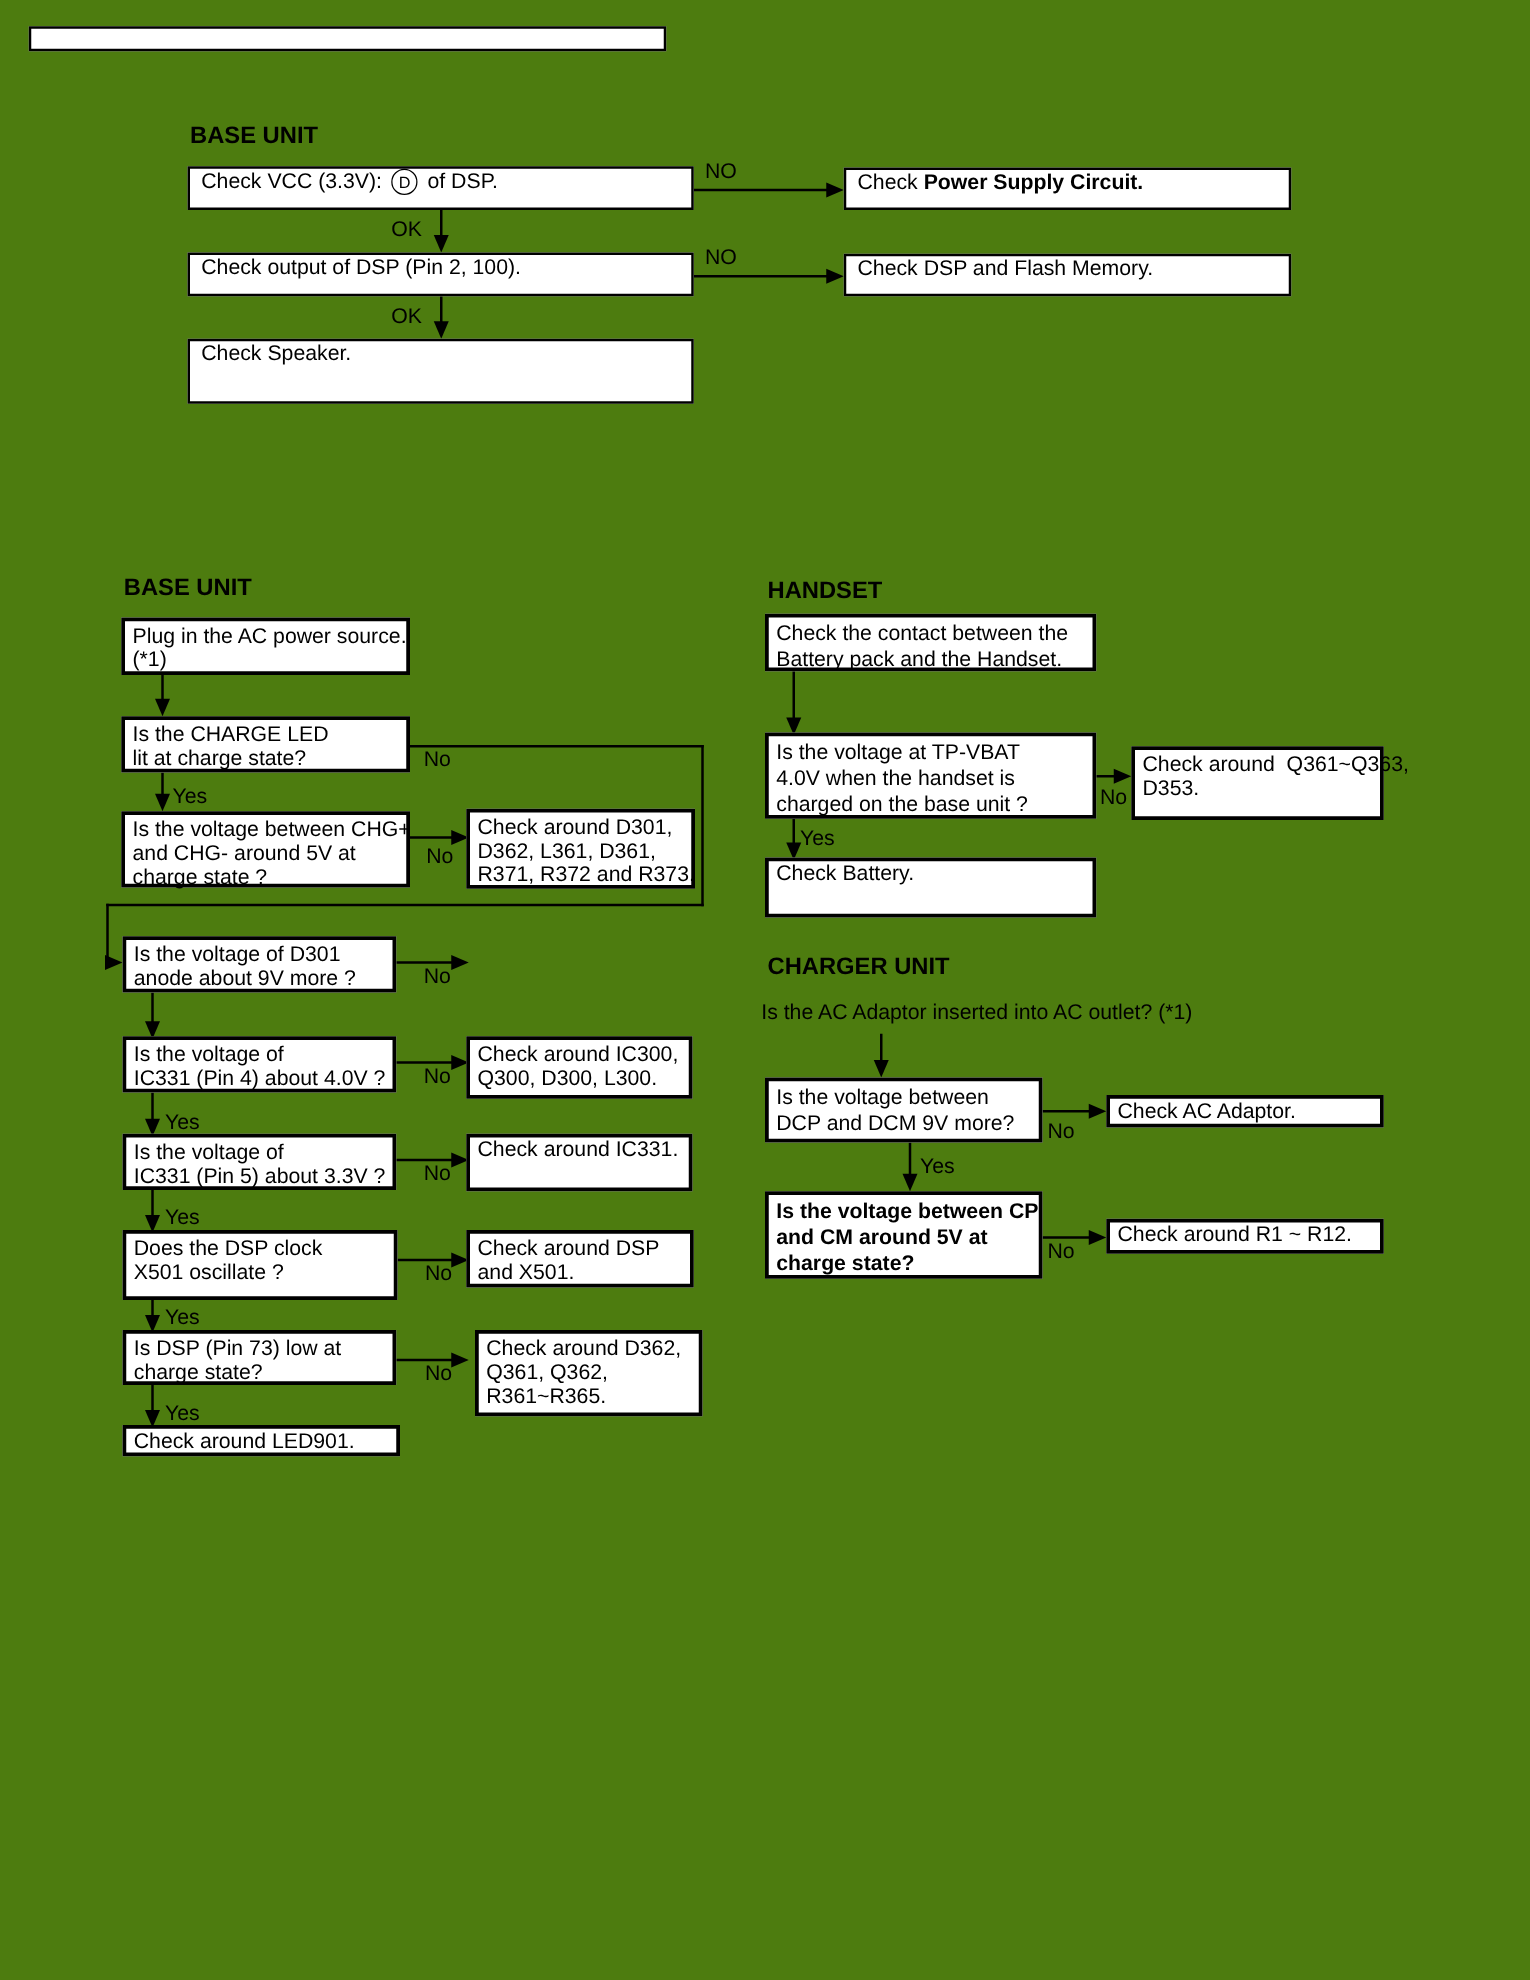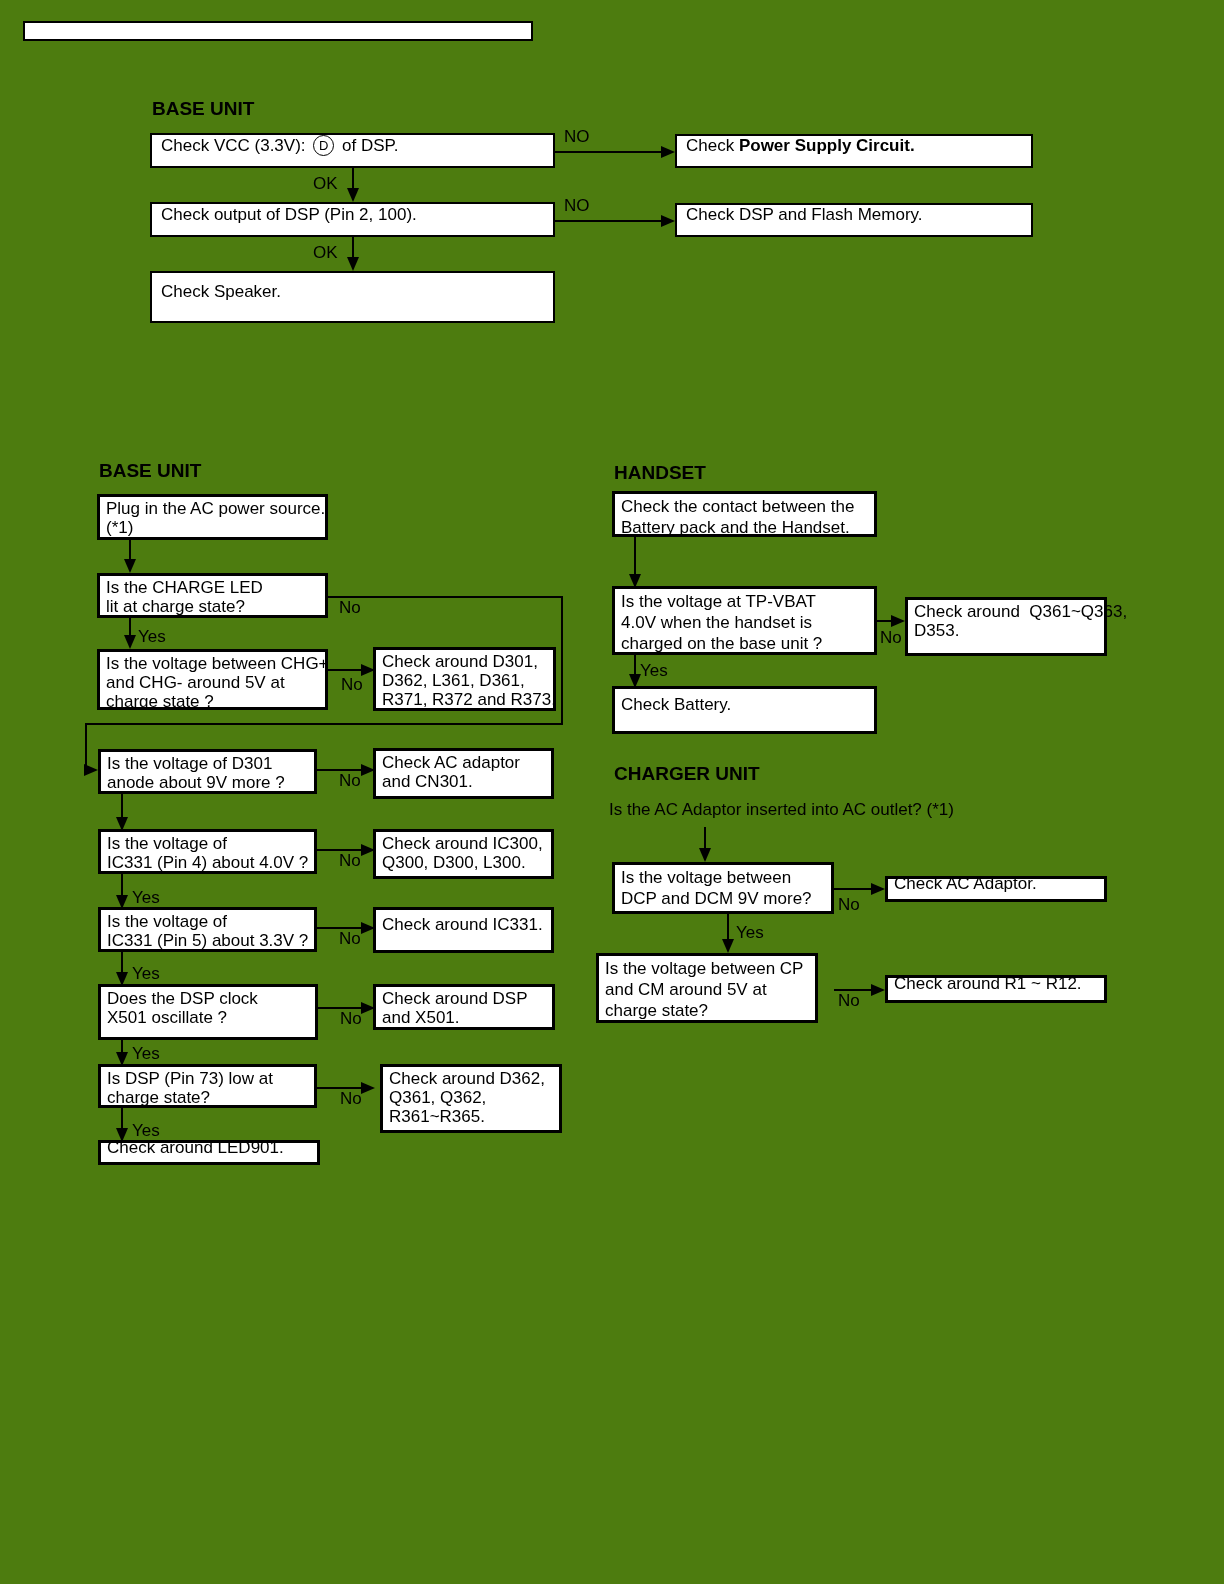--- a/index.html
+++ b/index.html
@@ -5,21 +5,21 @@
   html,body { margin:0; padding:0; background:#fff; }
   #page {
     position:relative; width:1224px; height:1584px; background:#4d7c0f;
     font-family:"Liberation Sans", sans-serif; color:#000;
   }
   .box {
     position:absolute; box-sizing:border-box; border:3px solid #000; background:#fff;
     white-space:pre; font:17px/19px "Liberation Sans", sans-serif; padding:2px 6px; color:#000;
   }
   .b2 { border-width:2px; }
-  .vc { display:flex; align-items:center; padding-top:0; padding-bottom:11px; }
+  .vc { display:flex; padding-top:0; padding-bottom:11px; }
   .lh21 { line-height:21px; }
   .pad9 { padding-left:9px; }
   .hd { position:absolute; font:bold 19px/20px "Liberation Sans", sans-serif; white-space:pre; }
   .txt { position:absolute; font:17px/20px "Liberation Sans", sans-serif; white-space:pre; }
   .lb { position:absolute; font:17px/17px "Liberation Sans", sans-serif; white-space:pre; }
   .ln { position:absolute; background:#000; }
   .ar { position:absolute; width:0; height:0; border-top:6px solid transparent;
         border-bottom:6px solid transparent; border-left:14px solid #000; }
   .ad { position:absolute; width:0; height:0; border-left:6px solid transparent;
         border-right:6px solid transparent; border-top:14px solid #000; }
@@ -105,22 +105,20 @@
   <div class="box" style="left:97px;top:573px;width:231px;height:45px;">Is the CHARGE LED
 lit at charge state?</div>
   <div class="box" style="left:97px;top:649px;width:231px;height:61px;">Is the voltage between CHG+
 and CHG- around 5V at
 charge state ?</div>
   <div class="box" style="left:373px;top:647px;width:183px;height:64px;">Check around D301,
 D362, L361, D361,
 R371, R372 and R373.</div>
   <div class="box" style="left:98px;top:749px;width:219px;height:45px;">Is the voltage of D301
 anode about 9V more ?</div>
-  <div class="box" style="left:373px;top:748px;width:181px;height:51px;">Check AC adaptor
-and CN301.</div>
   <div class="box" style="left:98px;top:829px;width:219px;height:45px;">Is the voltage of
 IC331 (Pin 4) about 4.0V ?</div>
   <div class="box" style="left:373px;top:829px;width:181px;height:50px;">Check around IC300,
 Q300, D300, L300.</div>
   <div class="box" style="left:98px;top:907px;width:219px;height:45px;">Is the voltage of
 IC331 (Pin 5) about 3.3V ?</div>
   <div class="box vc" style="left:373px;top:907px;width:181px;height:46px;">Check around IC331.</div>
   <div class="box" style="left:98px;top:984px;width:220px;height:56px;">Does the DSP clock
 X501 oscillate ?</div>
   <div class="box" style="left:373px;top:984px;width:182px;height:46px;">Check around DSP
@@ -174,21 +172,21 @@
   <div class="ln" style="left:834px;top:888px;width:38px;height:2px;"></div>
   <div class="ar" style="left:871px;top:883px;"></div>
   <div class="ln" style="left:727px;top:914px;width:2px;height:28px;"></div>
   <div class="ad" style="left:722px;top:939px;"></div>
   <div class="ln" style="left:834px;top:989px;width:38px;height:2px;"></div>
   <div class="ar" style="left:871px;top:984px;"></div>
 
   <div class="box lh21" style="left:612px;top:862px;width:222px;height:52px;">Is the voltage between
 DCP and DCM 9V more?</div>
   <div class="box vc" style="left:885px;top:876px;width:222px;height:26px;">Check AC Adaptor.</div>
-  <div class="box lh21" style="left:596px;top:953px;width:222px;height:70px;">Is the voltage between CP
+  <div class="box lh21" style="left:612px;top:953px;width:222px;height:70px;font-weight:bold;">Is the voltage between CP
 and CM around 5V at
 charge state?</div>
   <div class="box vc" style="left:885px;top:975px;width:222px;height:28px;">Check around R1 ~ R12.</div>
 
   <div class="lb" style="left:838px;top:896px;">No</div>
   <div class="lb" style="left:736px;top:924px;">Yes</div>
   <div class="lb" style="left:838px;top:992px;">No</div>
 
 </div>
 

